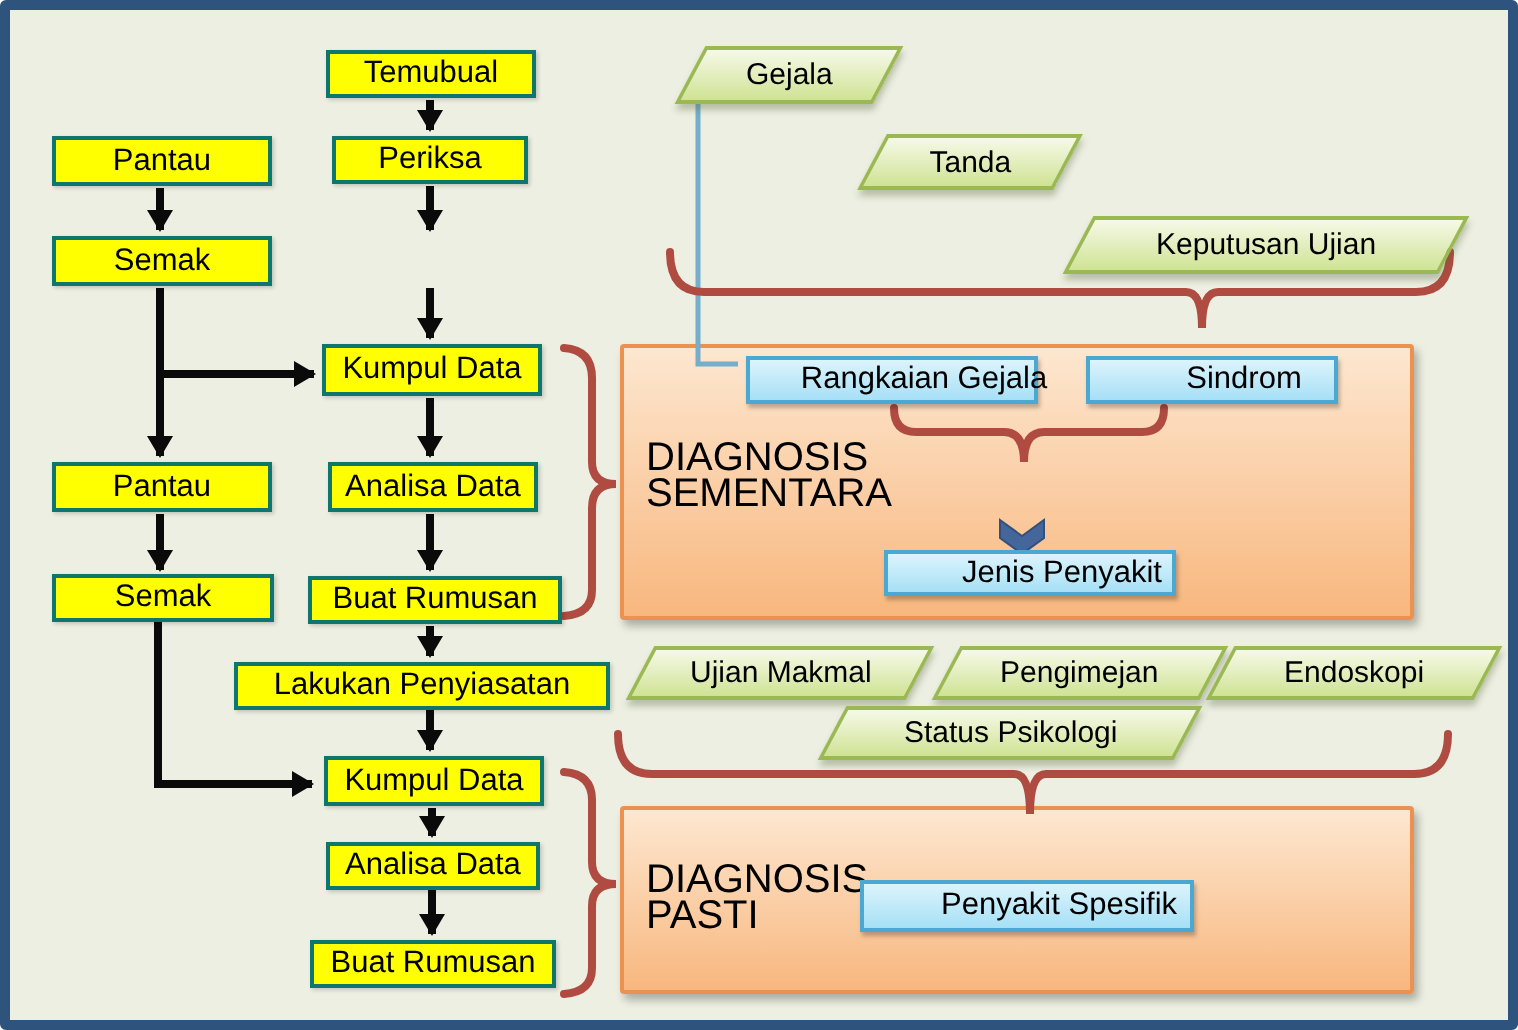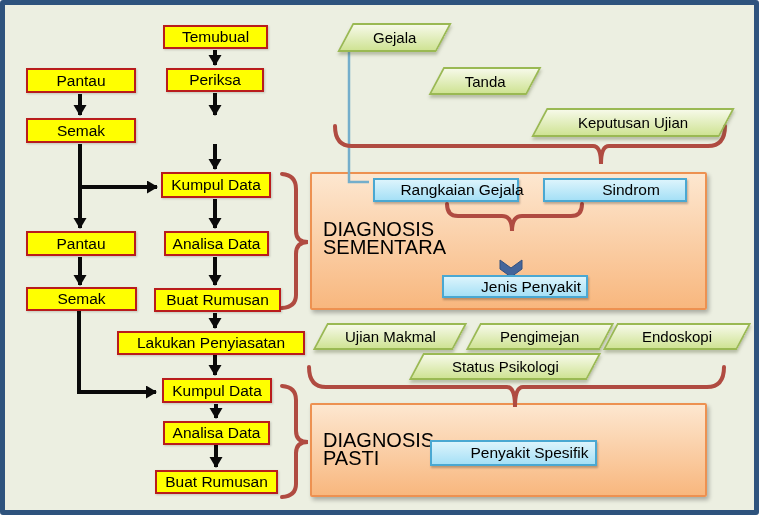--- a/index.html
+++ b/index.html
@@ -10,21 +10,21 @@
     font-family:"Liberation Sans", sans-serif; color:#000; overflow:hidden;
   }
   .layer { position:absolute; left:0; top:0; width:759px; height:515px; }
   .sections { z-index:1; }
   .lines   { z-index:2; pointer-events:none; }
   .nodes   { z-index:3; }
 
   .node, .par, .sec, .res { position:absolute; display:flex; align-items:center; justify-content:center; }
 
   .node {
-    background:#FFFF00; border:2px solid #b91c1c;
+    background:#FFFF00; border:2px solid #0f766e;
     font-size:15.5px; line-height:1; white-space:nowrap;
     box-shadow:1px 1px 2px rgba(0,0,0,0.18);
   }
 
   .par {
     background:linear-gradient(#F6F9E8,#CFE394);
     border:2px solid #9AB953;
     transform:skewX(-28deg);
     box-shadow:2px 3px 3px rgba(90,100,60,0.35);
     font-size:15px;
@@ -131,18 +131,18 @@
       <span>Pengimejan</span>
     </div>
     <div class="par" style="left:605px; top:318px; width:134px; height:27px;">
       <span>Endoskopi</span>
     </div>
     <div class="par" style="left:411px; top:348px; width:178px; height:27px;">
       <span>Status Psikologi</span>
     </div>
 
     <div class="res" style="left:368px; top:173px; width:146px; height:24px;">Rangkaian Gejala</div>
-    <div class="res" style="left:538px; top:173px; width:144px; height:24px;">Sindrom</div>
+    <div class="res" style="left:538px; top:173px; width:126px; height:24px;">Sindrom</div>
     <div class="res" style="left:437px; top:270px; width:146px; height:23px;">Jenis Penyakit</div>
     <div class="res" style="left:425px; top:435px; width:167px; height:26px;">Penyakit Spesifik</div>
   </div>
 
 </div>
 
 </body></html>

